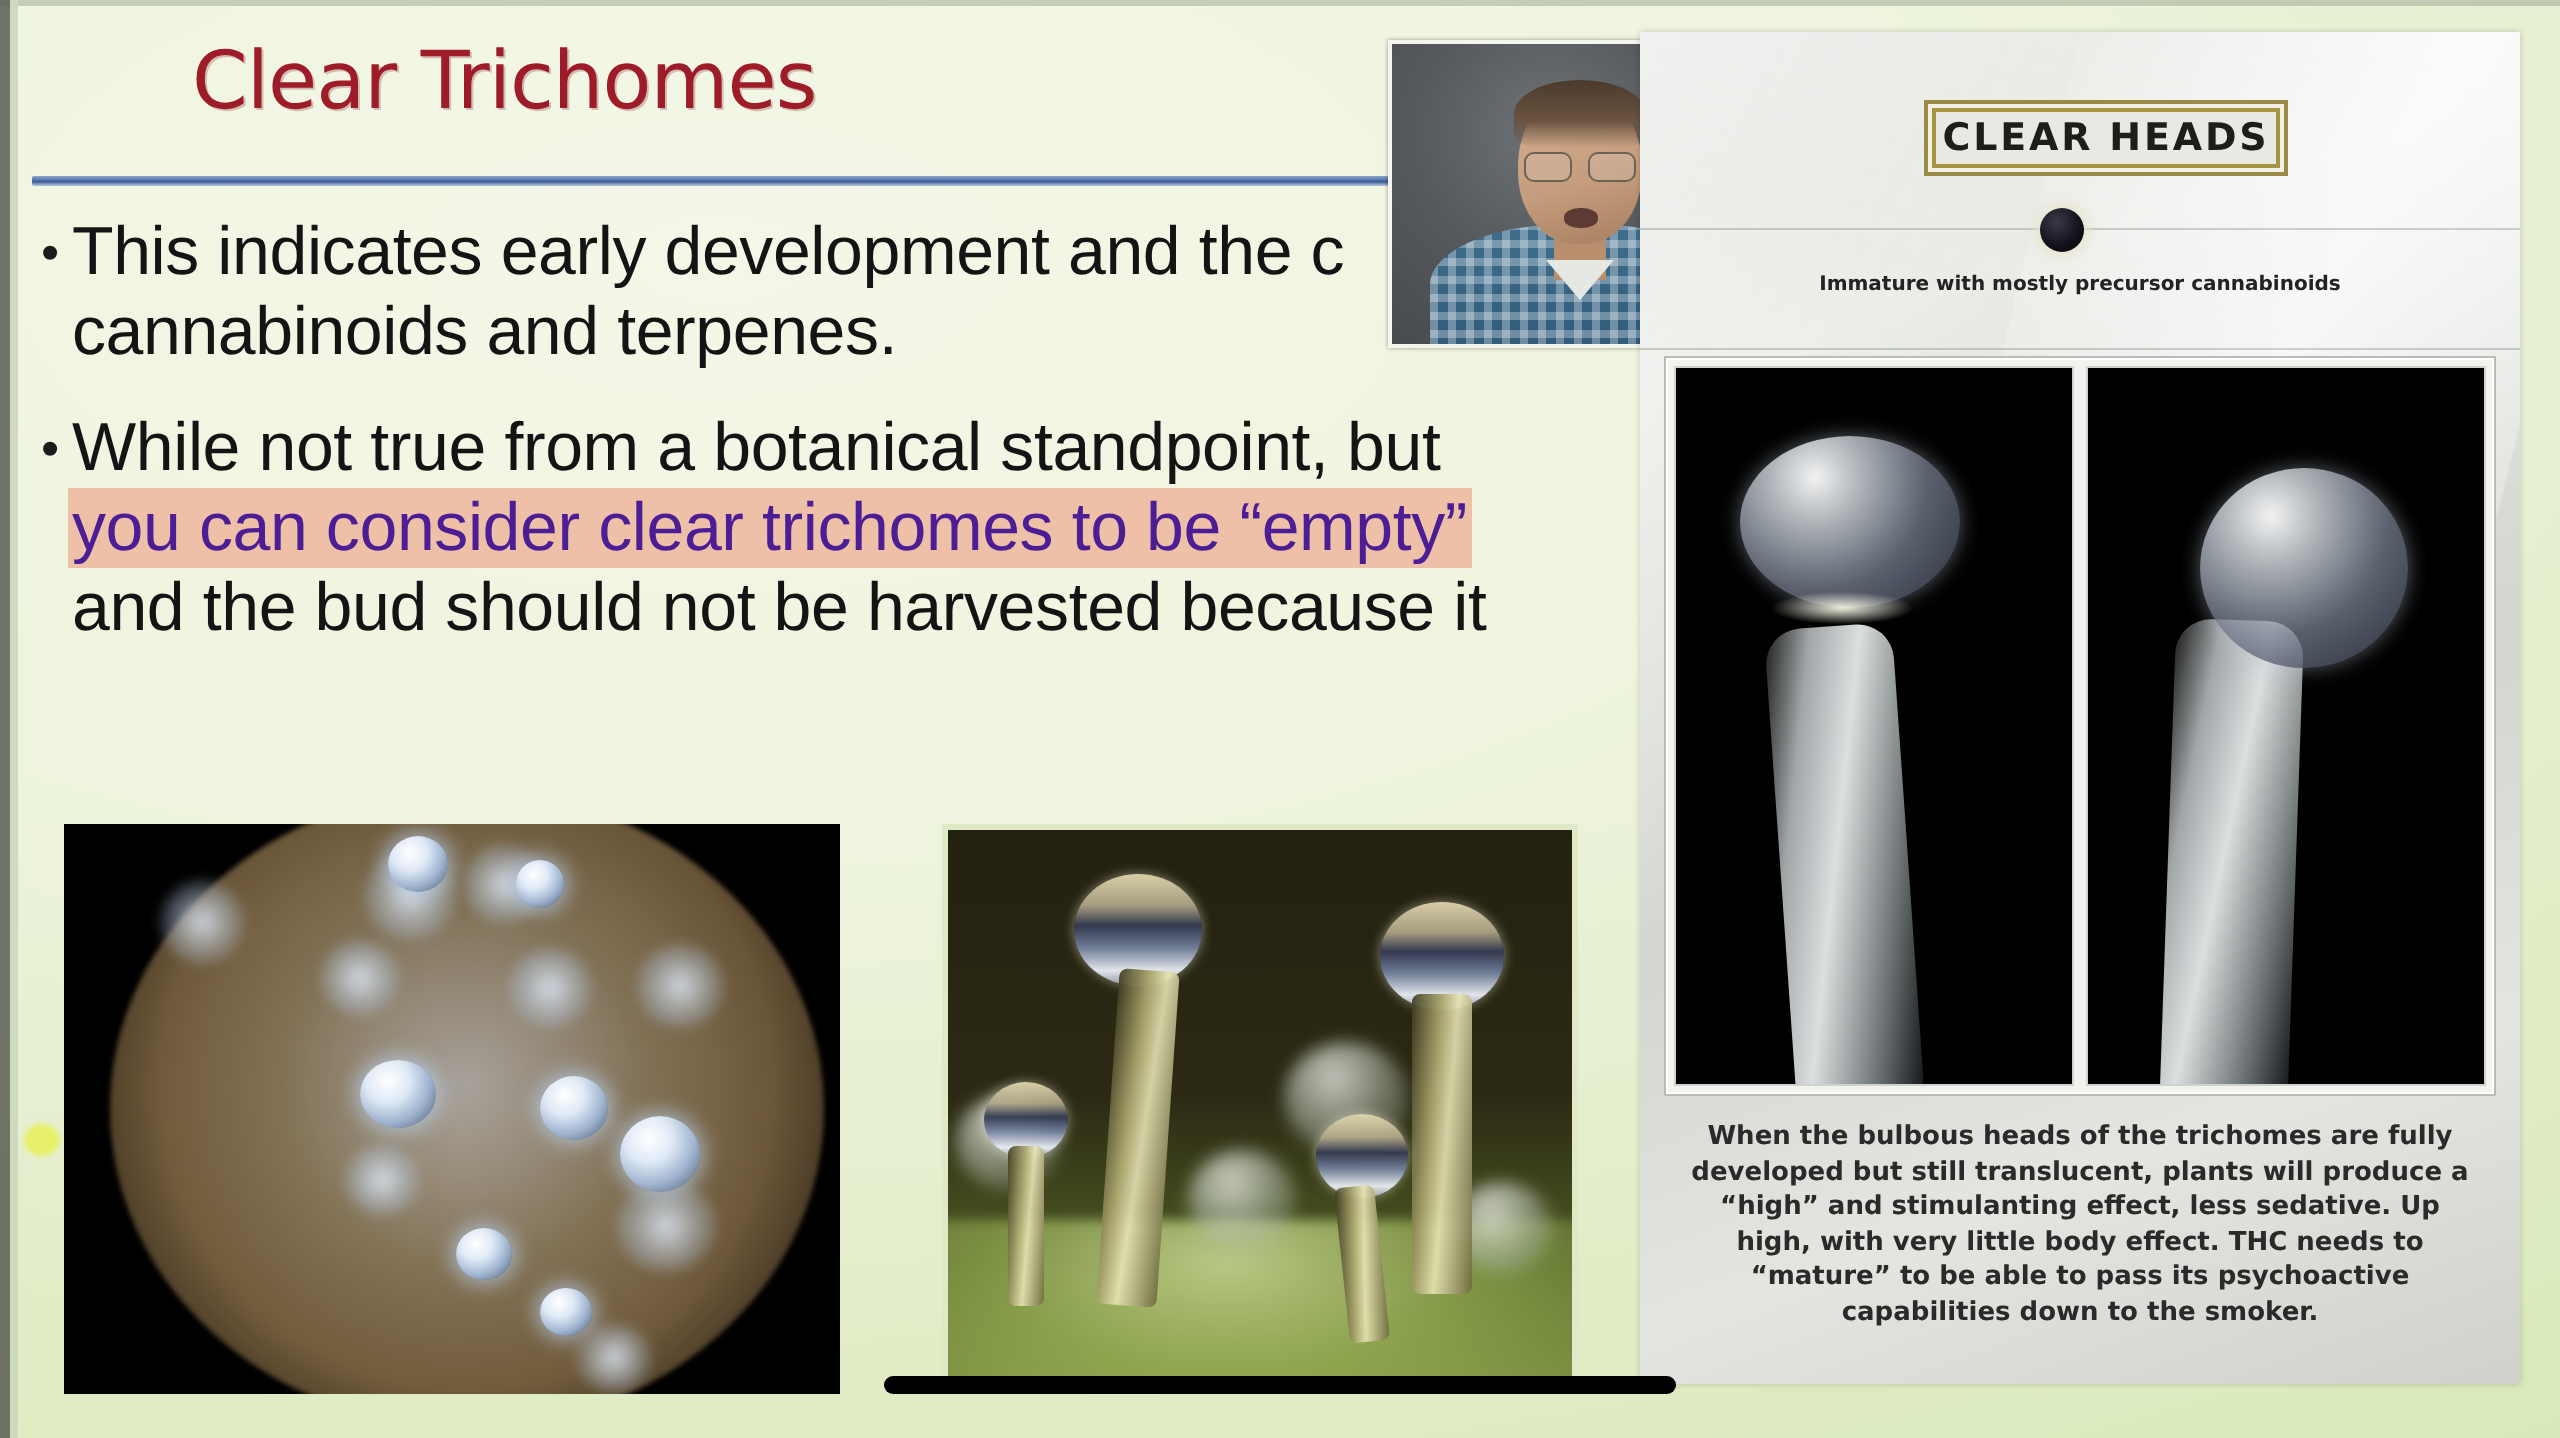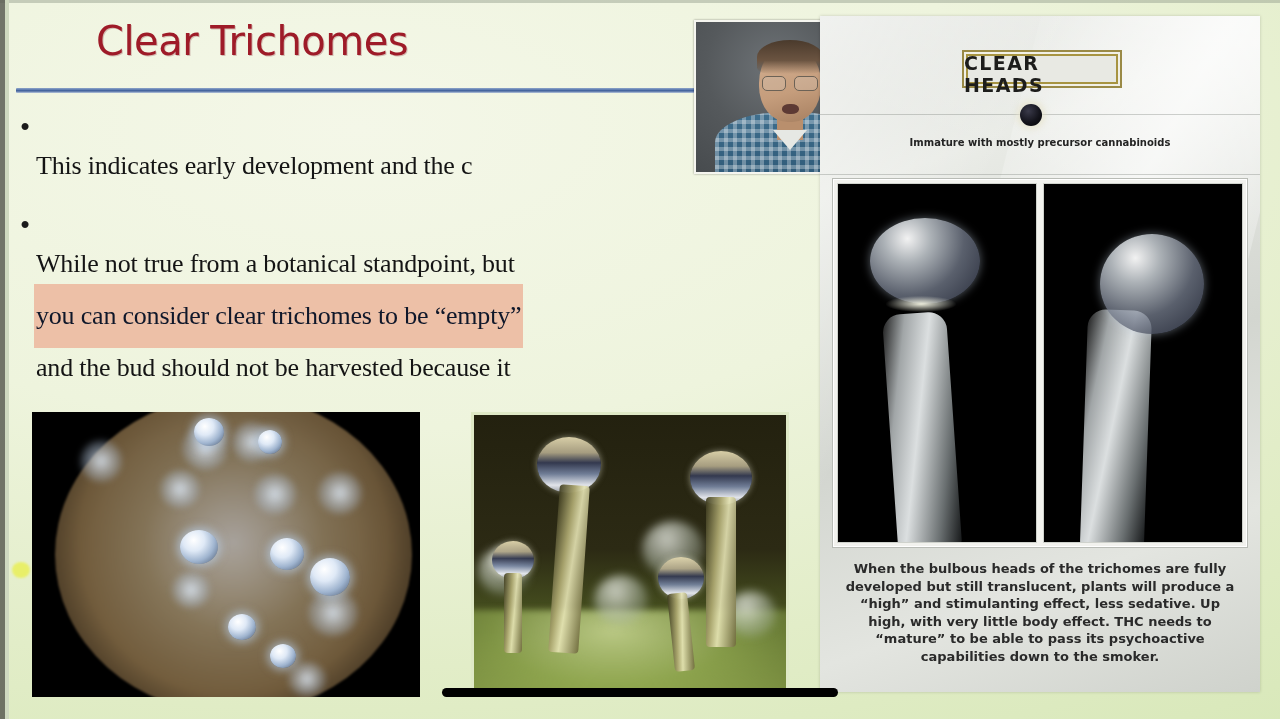--- a/index.html
+++ b/index.html
@@ -37,31 +37,30 @@
   }
 
   
   #body { position:absolute; left:14px; top:106px; width:790px; }
   .bullet { display:flex; margin-bottom:18px; }
   .bullet .dot {
     flex:0 0 auto; width:22px; font-size:26px; line-height:40px;
     color:#1b1b1b; text-align:center;
   }
   .bullet .txt {
-    font-size:26px; line-height:40px; color:#141414;
-    font-family:Liberation Serif, serif;
+    font-size:34px; line-height:40px; color:#141414;
+    font-family:Liberation Sans, sans-serif;
     letter-spacing:-0.2px;
-    margin-top:40px;
   }
   .txt .line { display:block; white-space:pre; }
   .txt .line.hl {
     background:#edc0a7;
-    color:#0f172a;
+    color:#4c1d95;
     display:inline-block;
-    padding:12px 2px;
+    padding:0 2px;
     margin-left:-2px;
   }
 
   
   #webcam {
     position:absolute; left:694px; top:20px; width:192px; height:154px;
     border:2px solid #f5f5ef;
     background:#4a4f52;
     overflow:hidden;
     box-shadow:0 0 2px rgba(0,0,0,.4);
@@ -125,25 +124,25 @@
     position:absolute; left:0; width:100%; height:1px;
     background:rgba(120,125,120,.35);
   }
   #panel .streak {
     position:absolute; width:260px; height:560px; left:170px; top:-60px;
     background:linear-gradient(105deg, rgba(255,255,255,0) 0%, rgba(255,255,255,.7) 48%, rgba(255,255,255,0) 100%);
     transform:rotate(14deg);
     pointer-events:none;
   }
   #clearheads-box {
-    position:absolute; left:142px; top:34px; width:160px; height:38px;
+    position:absolute; left:142px; top:34px; width:182px; height:38px;
     border:2px solid #9a8a46;
     box-shadow:inset 0 0 0 2px #f1f0e6, inset 0 0 0 4px #a79441;
     background:#e8e9e3;
-    display:flex; align-items:flex-start; justify-content:center;
+    display:flex; align-items:center; justify-content:center;
   }
   #clearheads-box span {
     font-family:"DejaVu Sans", sans-serif;
     font-size:19px; font-weight:bold; letter-spacing:1.4px; color:#1d1d1b;
   }
   #head-dot {
     position:absolute; left:200px; top:88px; width:22px; height:22px;
     border-radius:50%;
     background:radial-gradient(circle at 38% 32%, #3a3a4a 0%, #14141c 55%, #000 100%);
     box-shadow:0 0 6px 3px rgba(230,225,200,.75);
@@ -276,20 +275,21 @@
 
   <div id="title">Clear Trichomes</div>
   <div id="divider"></div>
 
   <div id="body">
 
     <div class="bullet">
       <div class="dot">•</div>
       <div class="txt">
         <span class="line">This indicates early development and the c</span>
+        <span class="line">cannabinoids and terpenes.</span>
       </div>
     </div>
 
     <div class="bullet">
       <div class="dot">•</div>
       <div class="txt">
         <span class="line">While not true from a botanical standpoint, but</span>
         <span class="line hl">you can consider clear trichomes to be “empty”</span>
         <span class="line">and the bud should not be harvested because it</span>
       </div>

